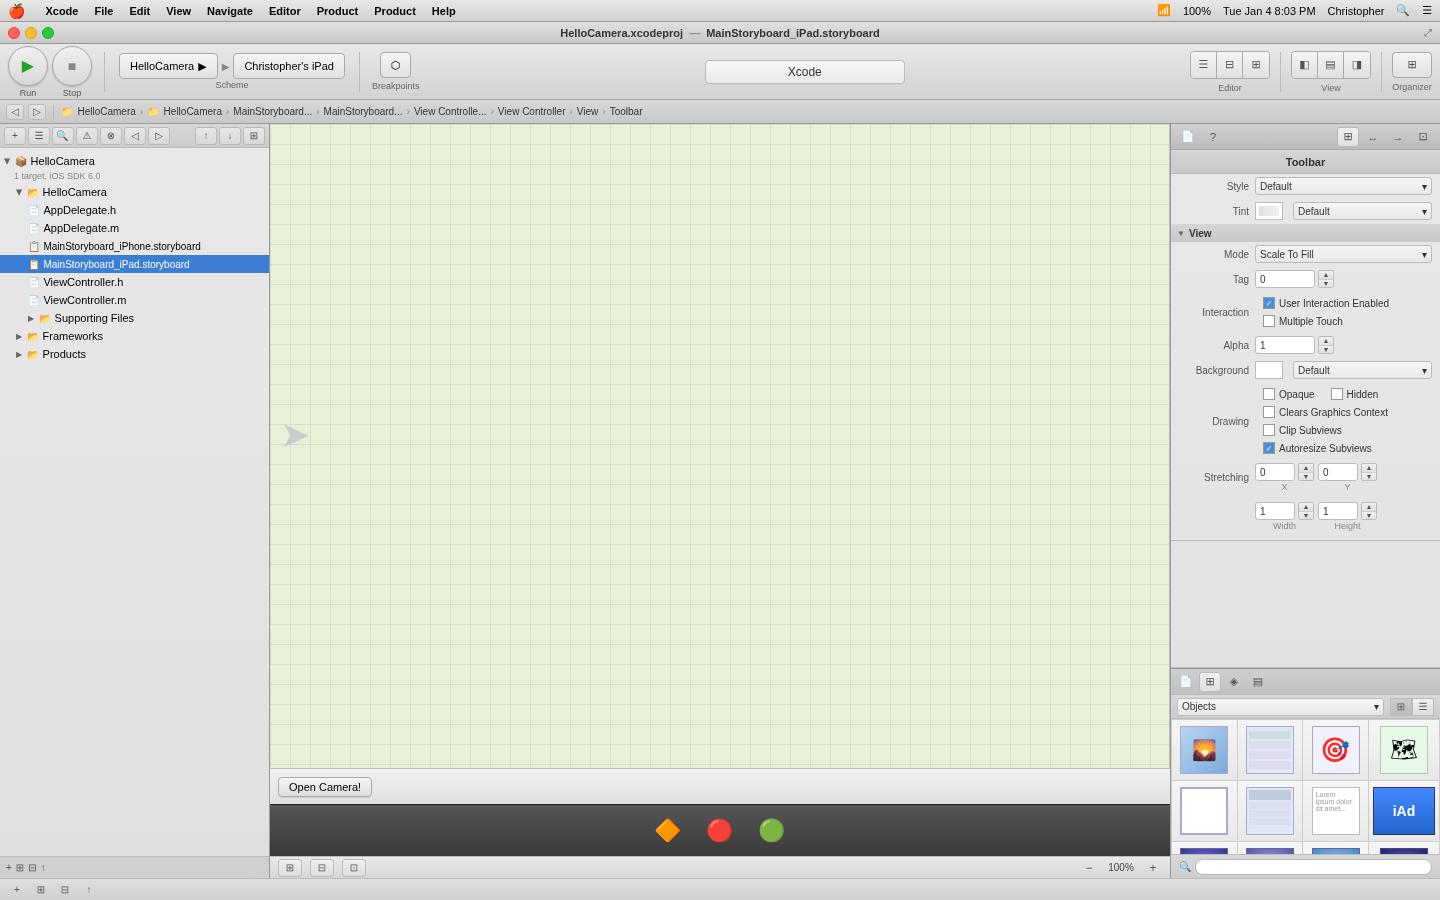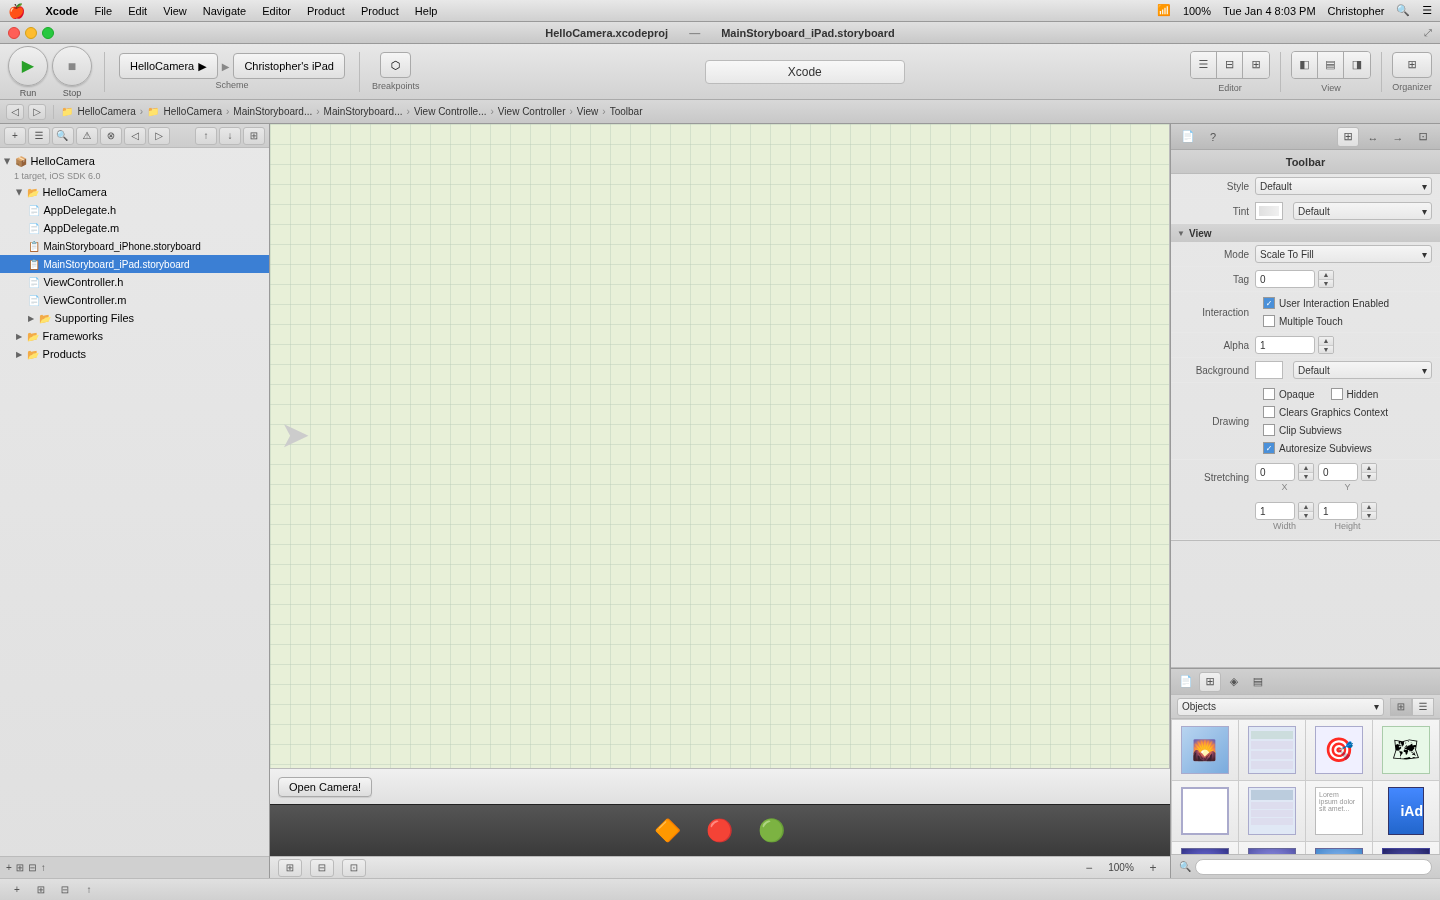--- a/index.html
+++ b/index.html
@@ -5,42 +5,42 @@
     * { margin: 0; padding: 0; box-sizing: border-box; }
     body { width: 1440px; height: 900px; overflow: hidden; font-family: -apple-system, "Helvetica Neue", Arial, sans-serif; font-size: 11px; background: #c8c8c8; }
 
     
     .menubar {
       width: 100%; height: 22px; background: linear-gradient(to bottom, #e8e8e8, #d0d0d0);
       display: flex; align-items: center; padding: 0 8px; gap: 16px;
       border-bottom: 1px solid #999; position: relative; z-index: 100;
     }
     .menubar-apple { font-size: 14px; margin-right: 4px; }
-    .menubar-item { font-size: 11px; font-weight: 400; cursor: default; }
+    .menubar-item { font-size: 11px; font-weight: 700; cursor: default; }
     .menubar-item.bold { font-weight: 700; }
     .menubar-right { margin-left: auto; display: flex; align-items: center; gap: 12px; font-size: 11px; }
 
     
     .xcode-window {
       width: 100%; height: 878px; display: flex; flex-direction: column;
       background: #c0c0c0;
     }
 
     
     .title-bar {
       height: 22px; background: linear-gradient(to bottom, #e0e0e0, #c8c8c8);
       display: flex; align-items: center; justify-content: center;
       border-bottom: 1px solid #999; position: relative;
     }
     .title-bar-dots { position: absolute; left: 8px; display: flex; gap: 5px; }
     .dot { width: 12px; height: 12px; border-radius: 50%; }
     .dot-red { background: #ff5f57; border: 1px solid #e0443e; }
     .dot-yellow { background: #febc2e; border: 1px solid #d4a017; }
     .dot-green { background: #28c840; border: 1px solid #1aab29; }
-    .title-bar-title { font-size: 11px; font-weight: 600; color: #333; display: flex; gap: 21px; align-items: flex-start; }
+    .title-bar-title { font-size: 11px; font-weight: 600; color: #333; display: flex; gap: 6px; align-items: flex-start; }
     .title-sep { color: #888; }
     .title-bar-resize { position: absolute; right: 8px; font-size: 10px; color: #666; }
 
     
     .toolbar {
       height: 56px; background: linear-gradient(to bottom, #e8e8e8, #d2d2d2);
       border-bottom: 1px solid #aaa;
       display: flex; align-items: center; padding: 0 8px; gap: 8px;
     }
     .toolbar-run-stop { display: flex; flex-direction: column; align-items: center; gap: 2px; }
@@ -831,21 +831,21 @@
               <div style="height:10px;background:#bcd;margin-bottom:2px"></div>
               <div style="height:7px;background:#dde;margin-bottom:1px"></div>
               <div style="height:7px;background:#dde;margin-bottom:1px"></div>
               <div style="height:7px;background:#dde"></div>
             </div>
           </div>
           <div class="object-cell">
             <div style="width:48px;height:48px;background:white;border:1px solid #bbb;padding:3px;font-size:7px;color:#999;overflow:hidden">Lorem ipsum dolor sit amet...</div>
           </div>
           <div class="object-cell">
-            <div style="width:36px;height:48px;background:linear-gradient(to bottom,#4488ff,#2266cc);border:1px solid #336;display:flex;align-items:center;justify-content:flex-end;">
+            <div style="width:62px;height:48px;background:linear-gradient(to bottom,#4488ff,#2266cc);border:1px solid #336;display:flex;align-items:center;justify-content:center;">
               <span style="font-size:14px;font-weight:bold;color:white">iAd</span>
             </div>
           </div>
           <div class="object-cell">
             <div style="width:48px;height:48px;background:radial-gradient(circle,#8888ff,#333388);border:1px solid #669;"></div>
           </div>
           <div class="object-cell">
             <div style="width:48px;height:48px;background:radial-gradient(circle,#aaaaff,#5555aa);border:1px solid #669;"></div>
           </div>
           <div class="object-cell">

